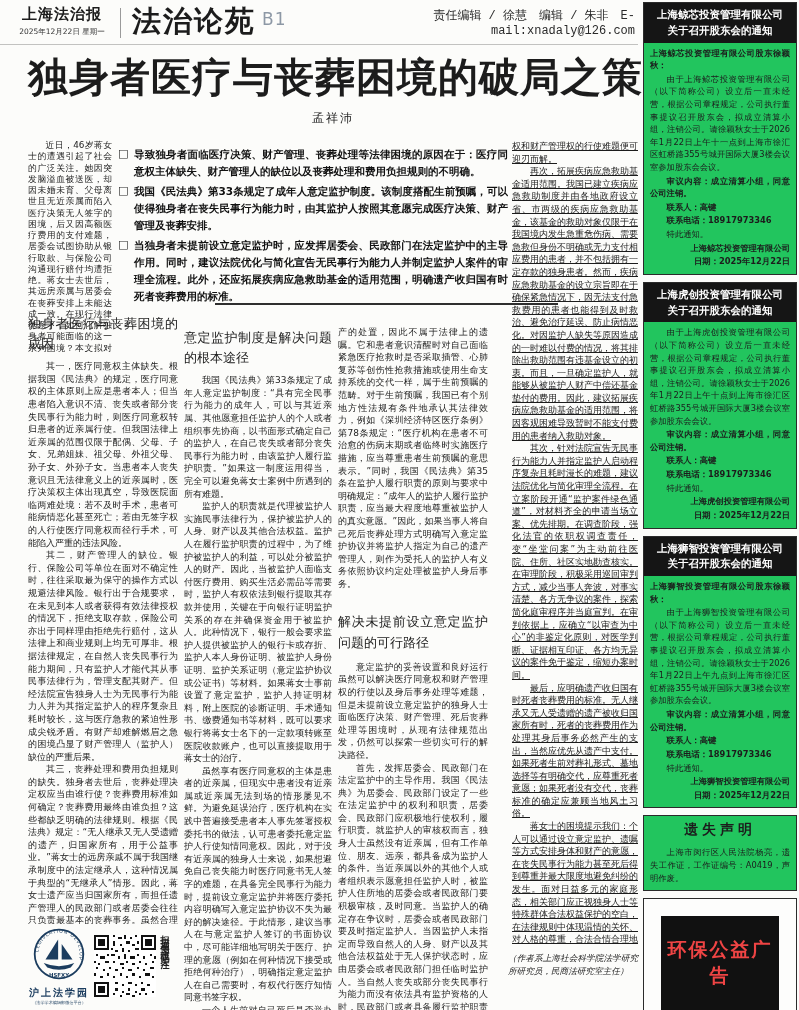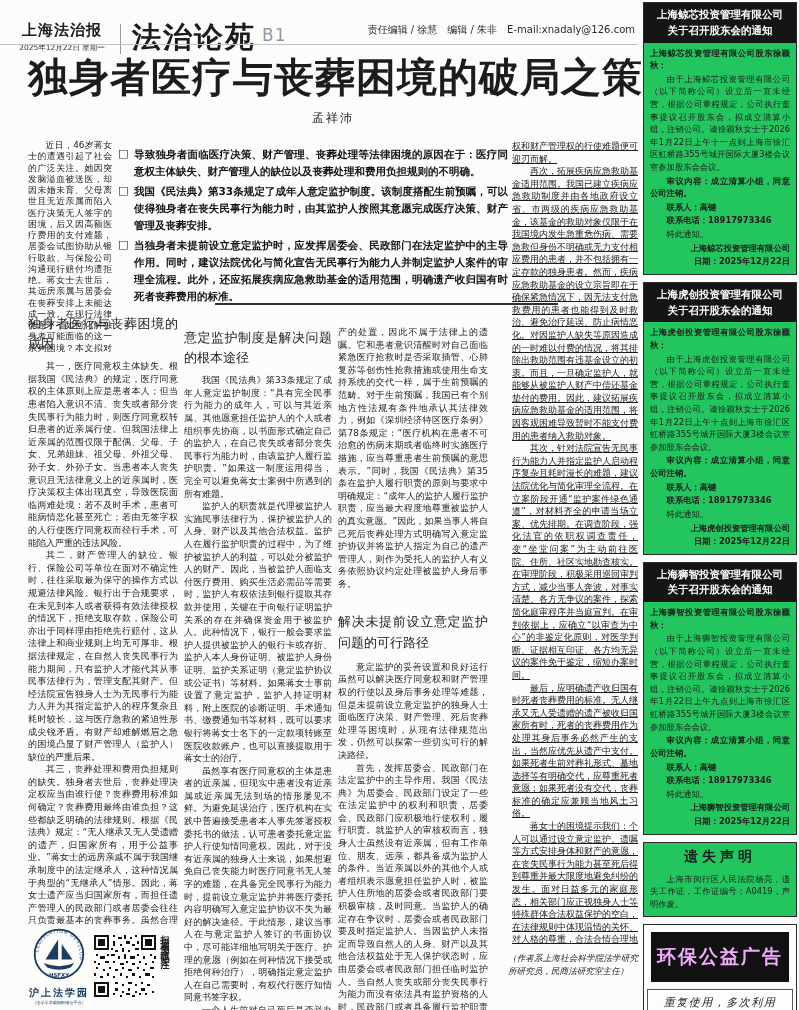--- a/index.html
+++ b/index.html
@@ -1,26 +1,26 @@
 <!DOCTYPE html>
 <html><head>
 <meta charset="utf-8">
 <style>
   html,body{margin:0;padding:0;background:#e8e8e6;}
   .page{position:relative;width:799px;height:1010px;background:#fcfcfa;overflow:hidden;
         font-family:"DejaVu Sans",sans-serif;color:#1c1c1c;margin:0 auto;}
   
-  .hdr{position:absolute;top:16px;left:0;width:638px;height:44px;}
+  .hdr{position:absolute;top:0;left:0;width:638px;height:44px;}
   .mast{position:absolute;top:5px;left:10px;width:104px;text-align:center;}
   .mast .name{font-family:"DejaVu Serif",serif;font-weight:900;font-size:15px;letter-spacing:1px;}
   .mast .date{font-size:7.5px;color:#333;margin-top:3px;white-space:nowrap;}
   .hdr-div{position:absolute;left:120px;top:8px;width:1px;height:30px;background:#9a9a9a;}
   .sec{position:absolute;left:132px;top:2px;font-size:29px;font-weight:900;letter-spacing:2px;}
   .pageno{font-size:17px;font-weight:400;color:#8d98a5;letter-spacing:1px;margin-left:6px;vertical-align:6px;}
-  .editors{position:absolute;left:330px;top:7px;width:305px;text-align:right;font-size:10px;color:#2a2a2a;}
+  .editors{position:absolute;left:330px;top:7px;width:305px;text-align:right;font-size:12px;color:#2a2a2a;font-family:Liberation Mono, monospace;}
   .hdr-rule{position:absolute;top:44px;left:0;width:638px;height:1px;background:#c2c2c0;}
   
   .headline{position:absolute;top:50px;left:28px;width:610px;text-align:center;
             font-family:"DejaVu Serif",serif;font-weight:900;font-size:40px;letter-spacing:1px;white-space:nowrap;}
   .author{position:absolute;top:110px;left:28px;width:610px;text-align:center;font-size:12px;letter-spacing:2px;}
   
   .intro{position:absolute;top:140px;left:28px;width:84px;height:212px;overflow:hidden;
          font-size:8.8px;line-height:1.28;text-align:justify;}
   .intro p{margin:0;text-indent:2em;}
   .sumbox{position:absolute;top:146px;left:118px;width:390px;height:158px;overflow:hidden;}
@@ -54,22 +54,22 @@
   .ntitle{background:#151515;color:#fff;font-weight:700;font-size:10.5px;line-height:1.5;
           text-align:center;padding:4px 2px;}
   .nbody{padding:4px 6px 5px 6px;font-size:8.3px;line-height:1.52;text-align:justify;}
   .nbody .salut{font-weight:700;text-indent:0;}
   .nbody p{margin:0 0 1px 0;}
   .nbody .ind{text-indent:2em;}
   .nbody .lbl{font-weight:700;}
   .nbody .right{text-align:right;font-weight:700;text-indent:0;}
   .loss .ltitle{font-size:14px;font-weight:900;text-align:center;letter-spacing:4px;padding:5px 0 3px 0;}
   .ad{border:1px solid #2b2b2b;background:#fdfdfc;}
-  .ad-title{background:#111;color:#f0abfc;font-weight:900;font-size:19px;letter-spacing:2px;
-            text-align:center;padding:12px 0;margin:7px;}
+  .ad-title{background:#111;color:#ef4444;font-weight:900;font-size:19px;letter-spacing:2px;
+            text-align:center;padding:21px 0;margin:17px;}
   .panel{border:1px solid #555;margin:3px;padding:3px 4px;}
   .hand{font-style:italic;font-weight:400;color:#222;letter-spacing:1.5px;}
   .slogan1{font-size:11px;text-align:center;margin:2px 0 1px 0;}
   svg text{font-family:"DejaVu Sans",sans-serif;}
 </style>
 </head>
 <body>
 
 <div class="page">
 
@@ -266,21 +266,20 @@
         <p class="right">日期：2025年12月22日</p>
       </div>
     </div>
 
     <div class="nblock">
       <div class="ntitle">
         <div>上海虎创投资管理有限公司</div>
         <div>关于召开股东会的通知</div>
       </div>
       <div class="nbody">
-        <p class="salut">上海虎创投资管理有限公司股东徐颖秋：</p>
         <p class="ind">由于上海虎创投资管理有限公司（以下简称公司）设立后一直未经营，根据公司章程规定，公司执行董事提议召开股东会，拟成立清算小组，注销公司。请徐颖秋女士于2026年1月22日上午十点到上海市徐汇区虹桥路355号城开国际大厦3楼会议室参加股东会会议。</p>
         <p class="ind lbl">审议内容：成立清算小组，同意公司注销。</p>
         <p class="ind lbl">联系人：高键</p>
         <p class="ind lbl">联系电话：18917973346</p>
         <p class="ind">特此通知。</p>
         <p class="right">上海虎创投资管理有限公司</p>
         <p class="right">日期：2025年12月22日</p>
       </div>
     </div>
 

